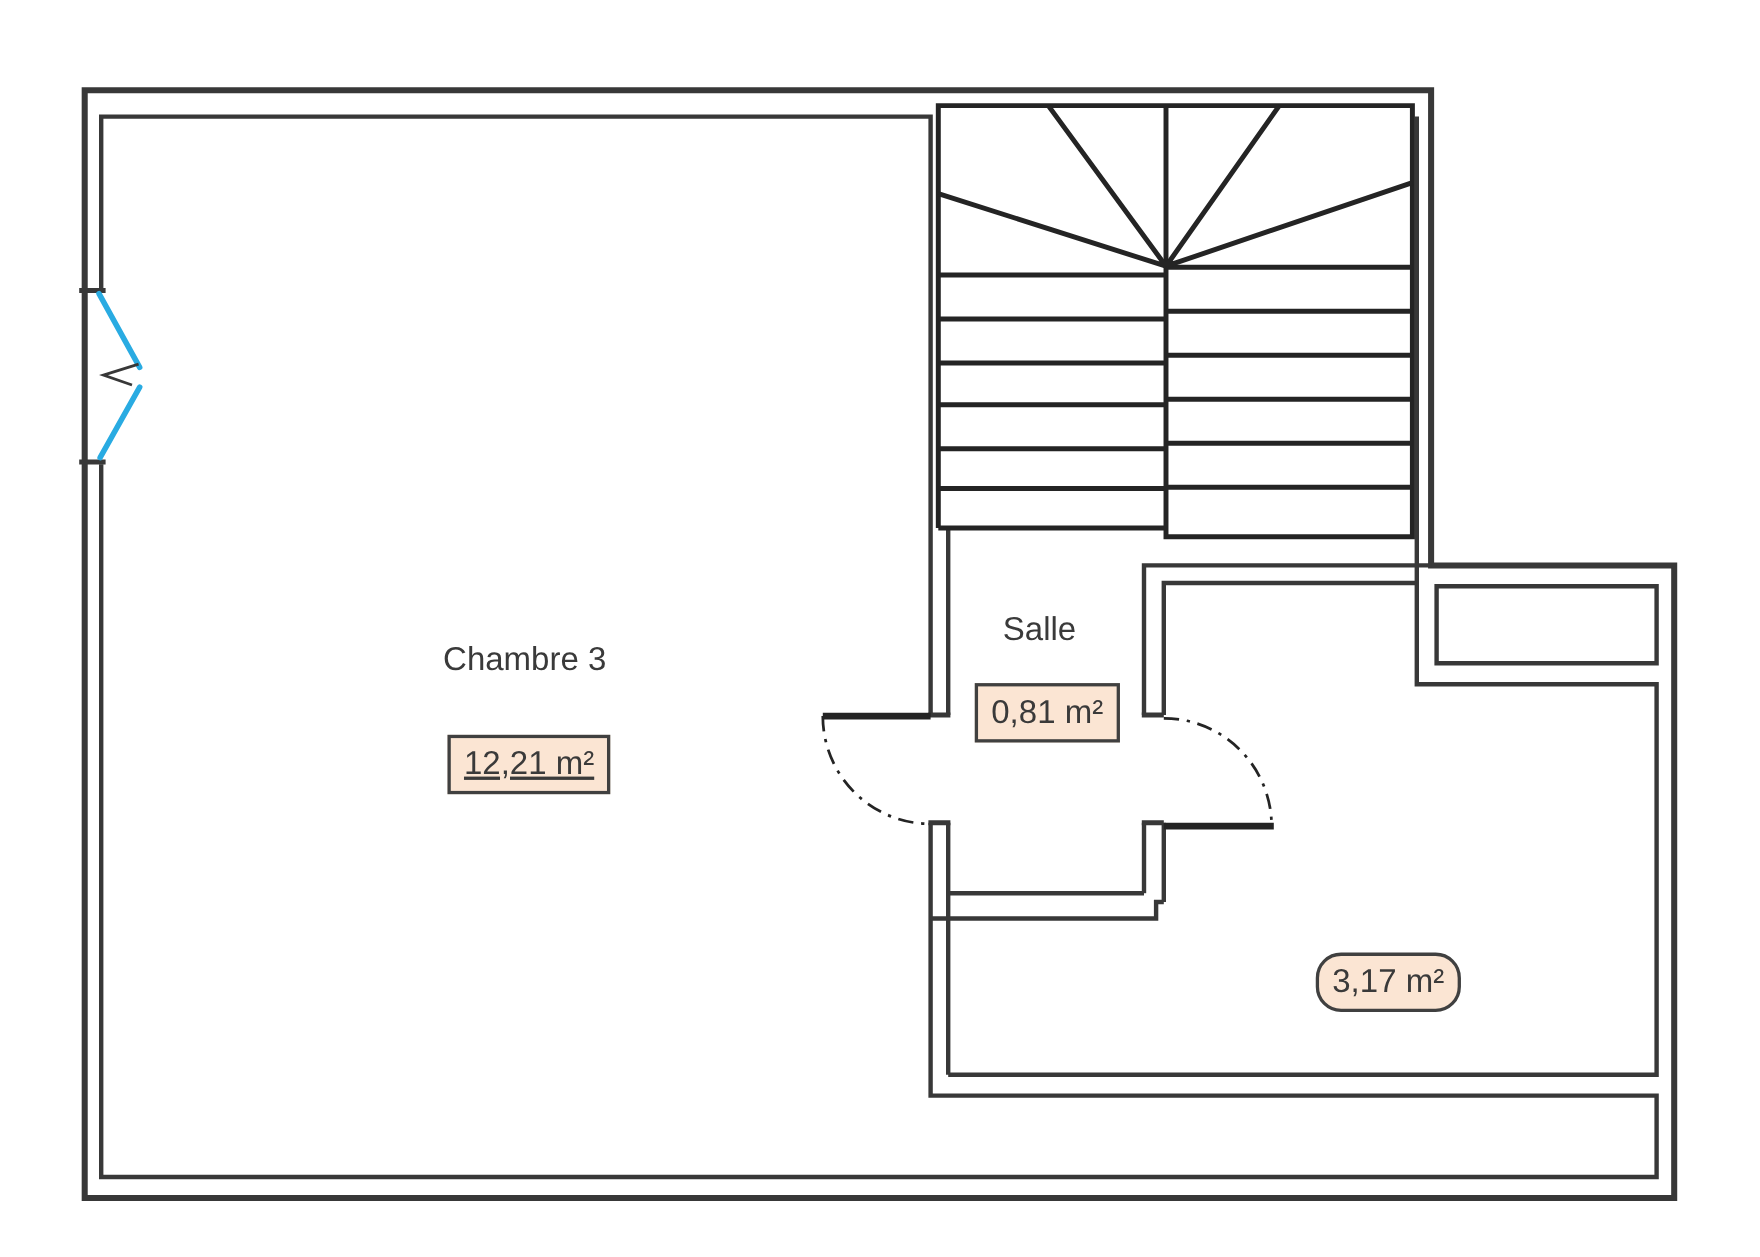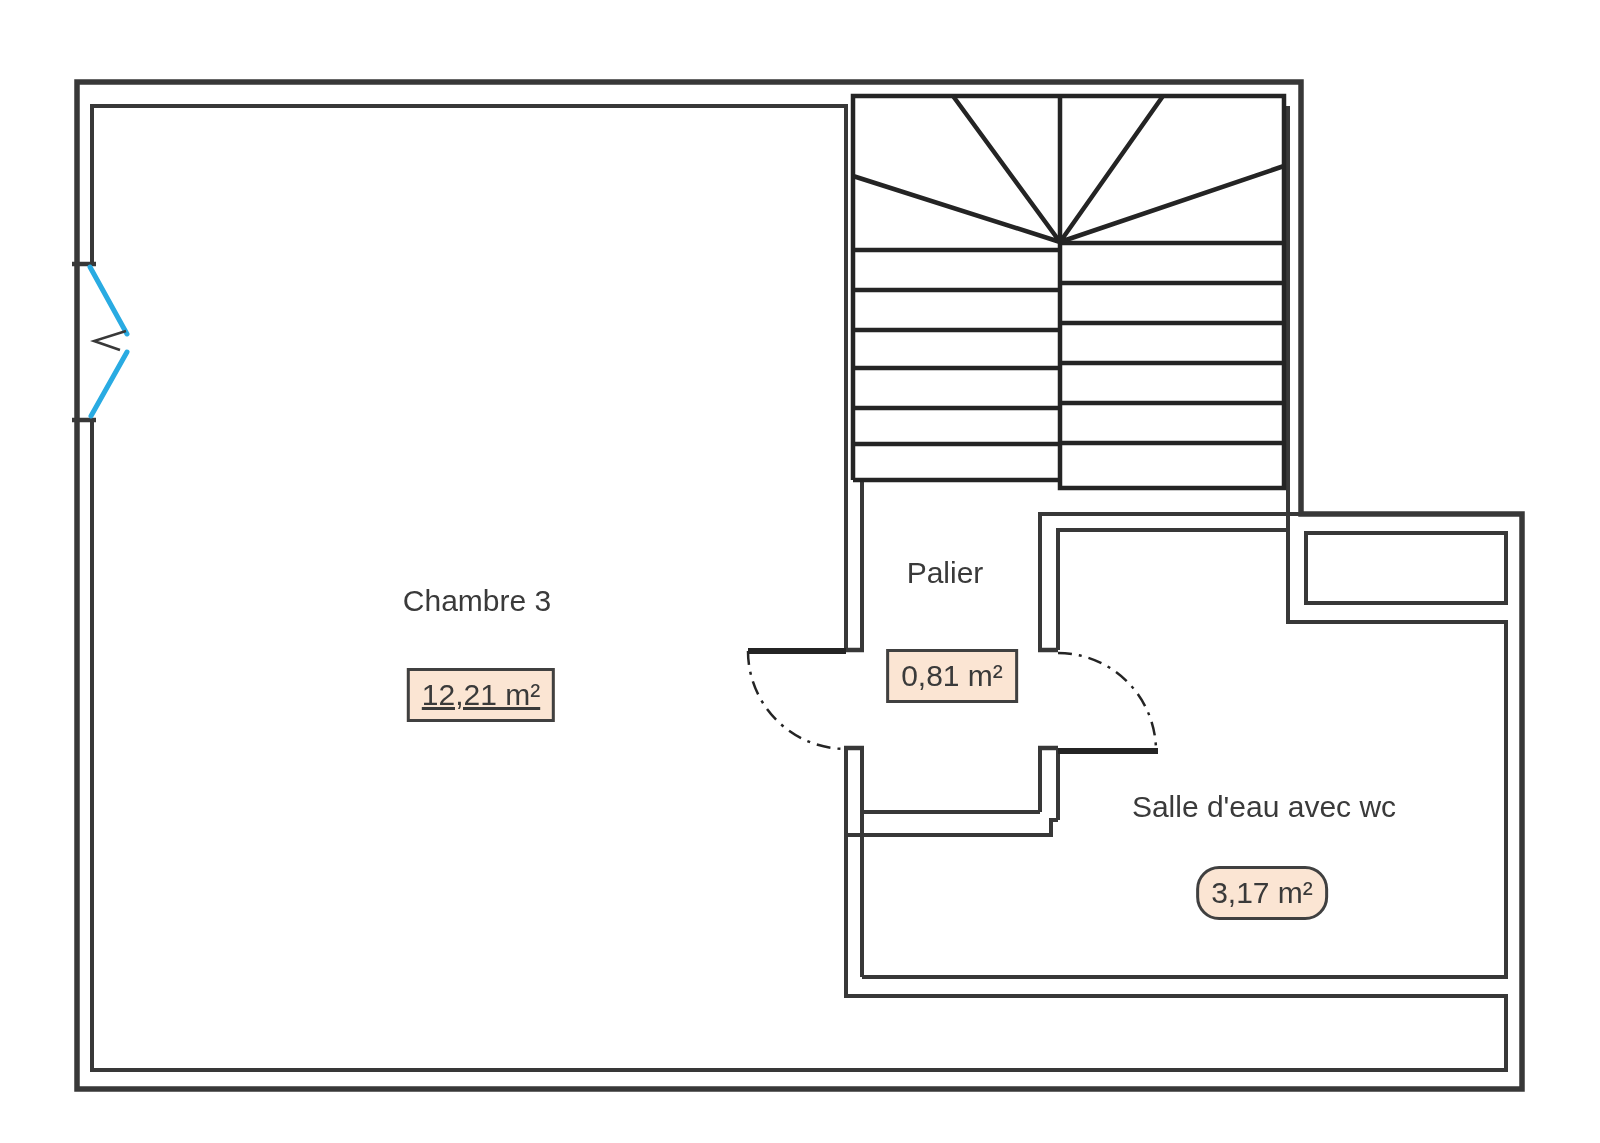--- a/index.html
+++ b/index.html
@@ -134,23 +134,22 @@
 
     <g>
       <path class="window-tick" d="M 72 264 H 96 M 72 420 H 96"></path>
       <path class="window-sash" d="M 90 267 L 127 334 M 127 352 L 91 416"></path>
       <path class="window-chevron" d="M 126 331 L 94 341 L 120 350"></path>
     </g>
   </svg>
 
   <div class="room-label" style="left:477px; top:600px;">Chambre 3</div>
 
-  <div class="room-label" style="left:945px; top:572px;">Palier</div>
+  <div class="room-label" style="left:945px; top:572px;">Salle</div>
 
-  <div class="room-label" style="left:1264px; top:806px;">Salle d'eau avec wc</div>
 
   <div class="area-box" style="left:481px; top:695px;text-decoration:underline;">12,21 m²</div>
 
-  <div class="area-box" style="left:952px; top:676px;">0,81 m²</div>
+  <div class="area-box" style="left:952px; top:648px;">0,81 m²</div>
 
   <div class="area-box" style="left:1262px; top:893px;border-radius:23px;">3,17 m²</div>
 
 </div>
 
 </body></html>

